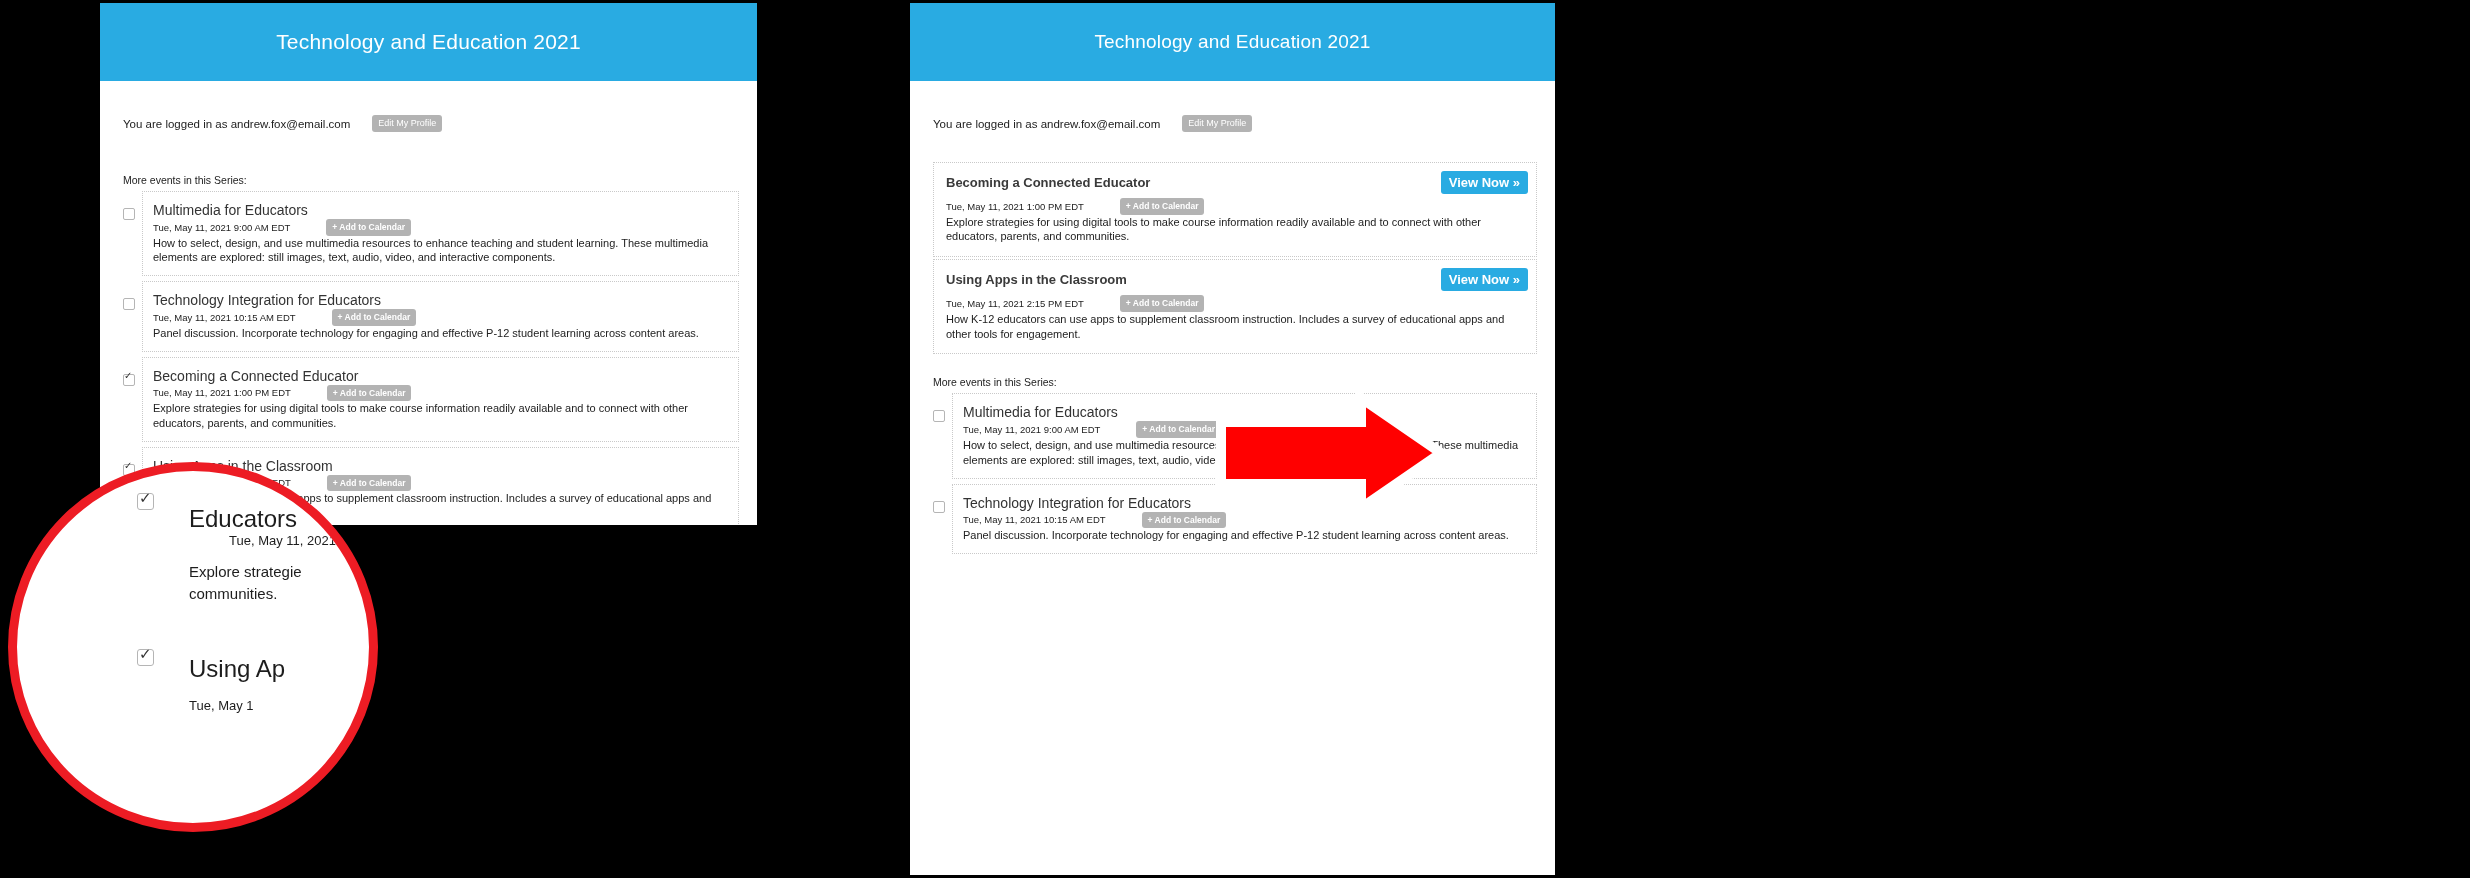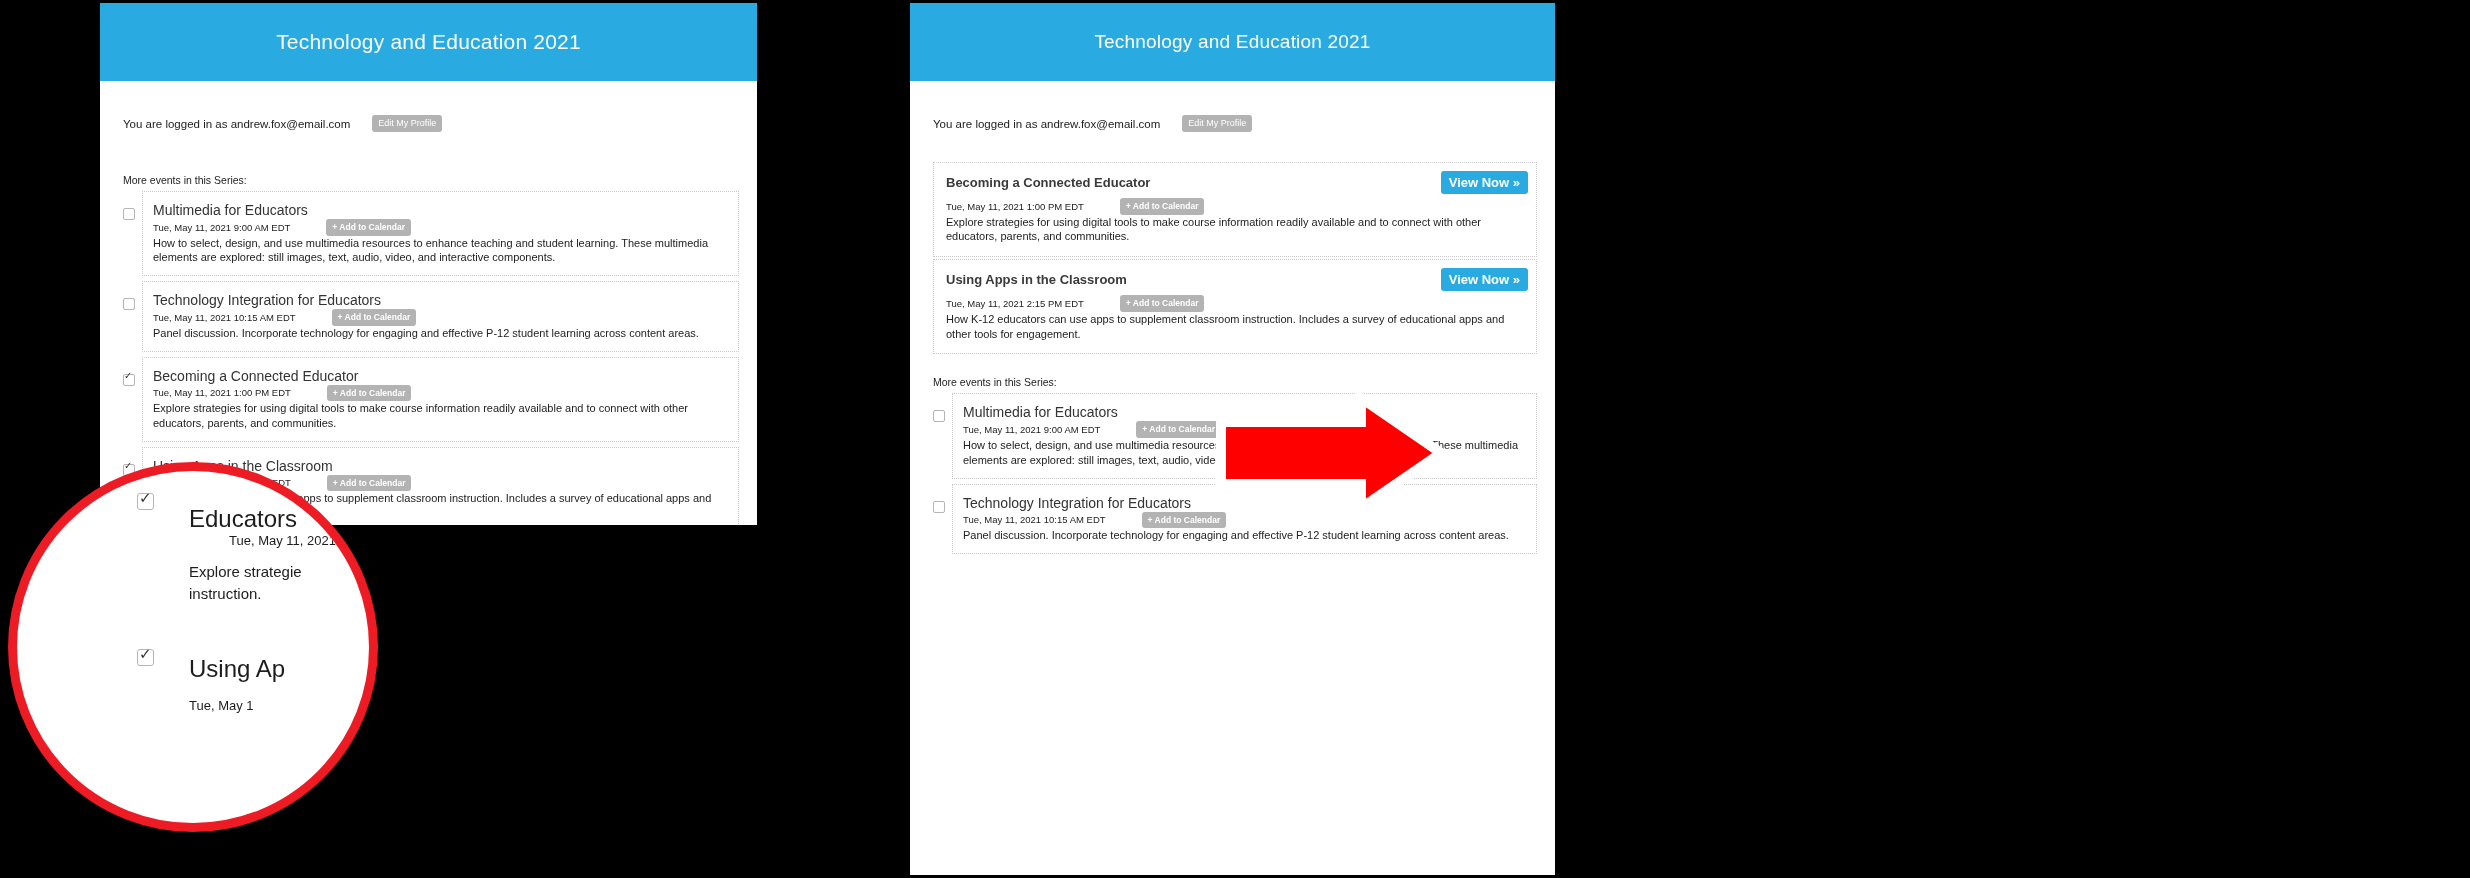--- a/index.html
+++ b/index.html
@@ -137,21 +137,21 @@
   </div>
 
 </div>
 
 <div id="magnifier">
   <div class="mag-inner">
     <div class="mag-cb" style="left:120px;top:22px;"></div>
     <div class="mag-txt mag-title" style="left:172px;top:34px;">Educators</div>
     <div class="mag-txt mag-meta" style="left:172px;top:62px;margin-left:40px;">Tue, May 11, 2021</div>
     <div class="mag-txt mag-desc" style="left:172px;top:92px;">Explore strategie</div>
-    <div class="mag-txt mag-desc" style="left:172px;top:114px;">instruction.</div>
+    <div class="mag-txt mag-desc" style="left:172px;top:114px;">communities.</div>
 
     <div class="mag-cb" style="left:120px;top:178px;"></div>
     <div class="mag-txt mag-title" style="left:172px;top:184px;">Using Ap</div>
     <div class="mag-txt mag-meta" style="left:172px;top:227px;">Tue, May 1</div>
   </div>
 </div>
 
 <svg id="arrow" viewBox="0 0 235 130">
   <polygon points="8,34 148,34 148,10 228,65 148,120 148,96 8,96" fill="#ff0000" stroke="#ffffff" stroke-width="10" stroke-linejoin="miter"></polygon>
 </svg>

